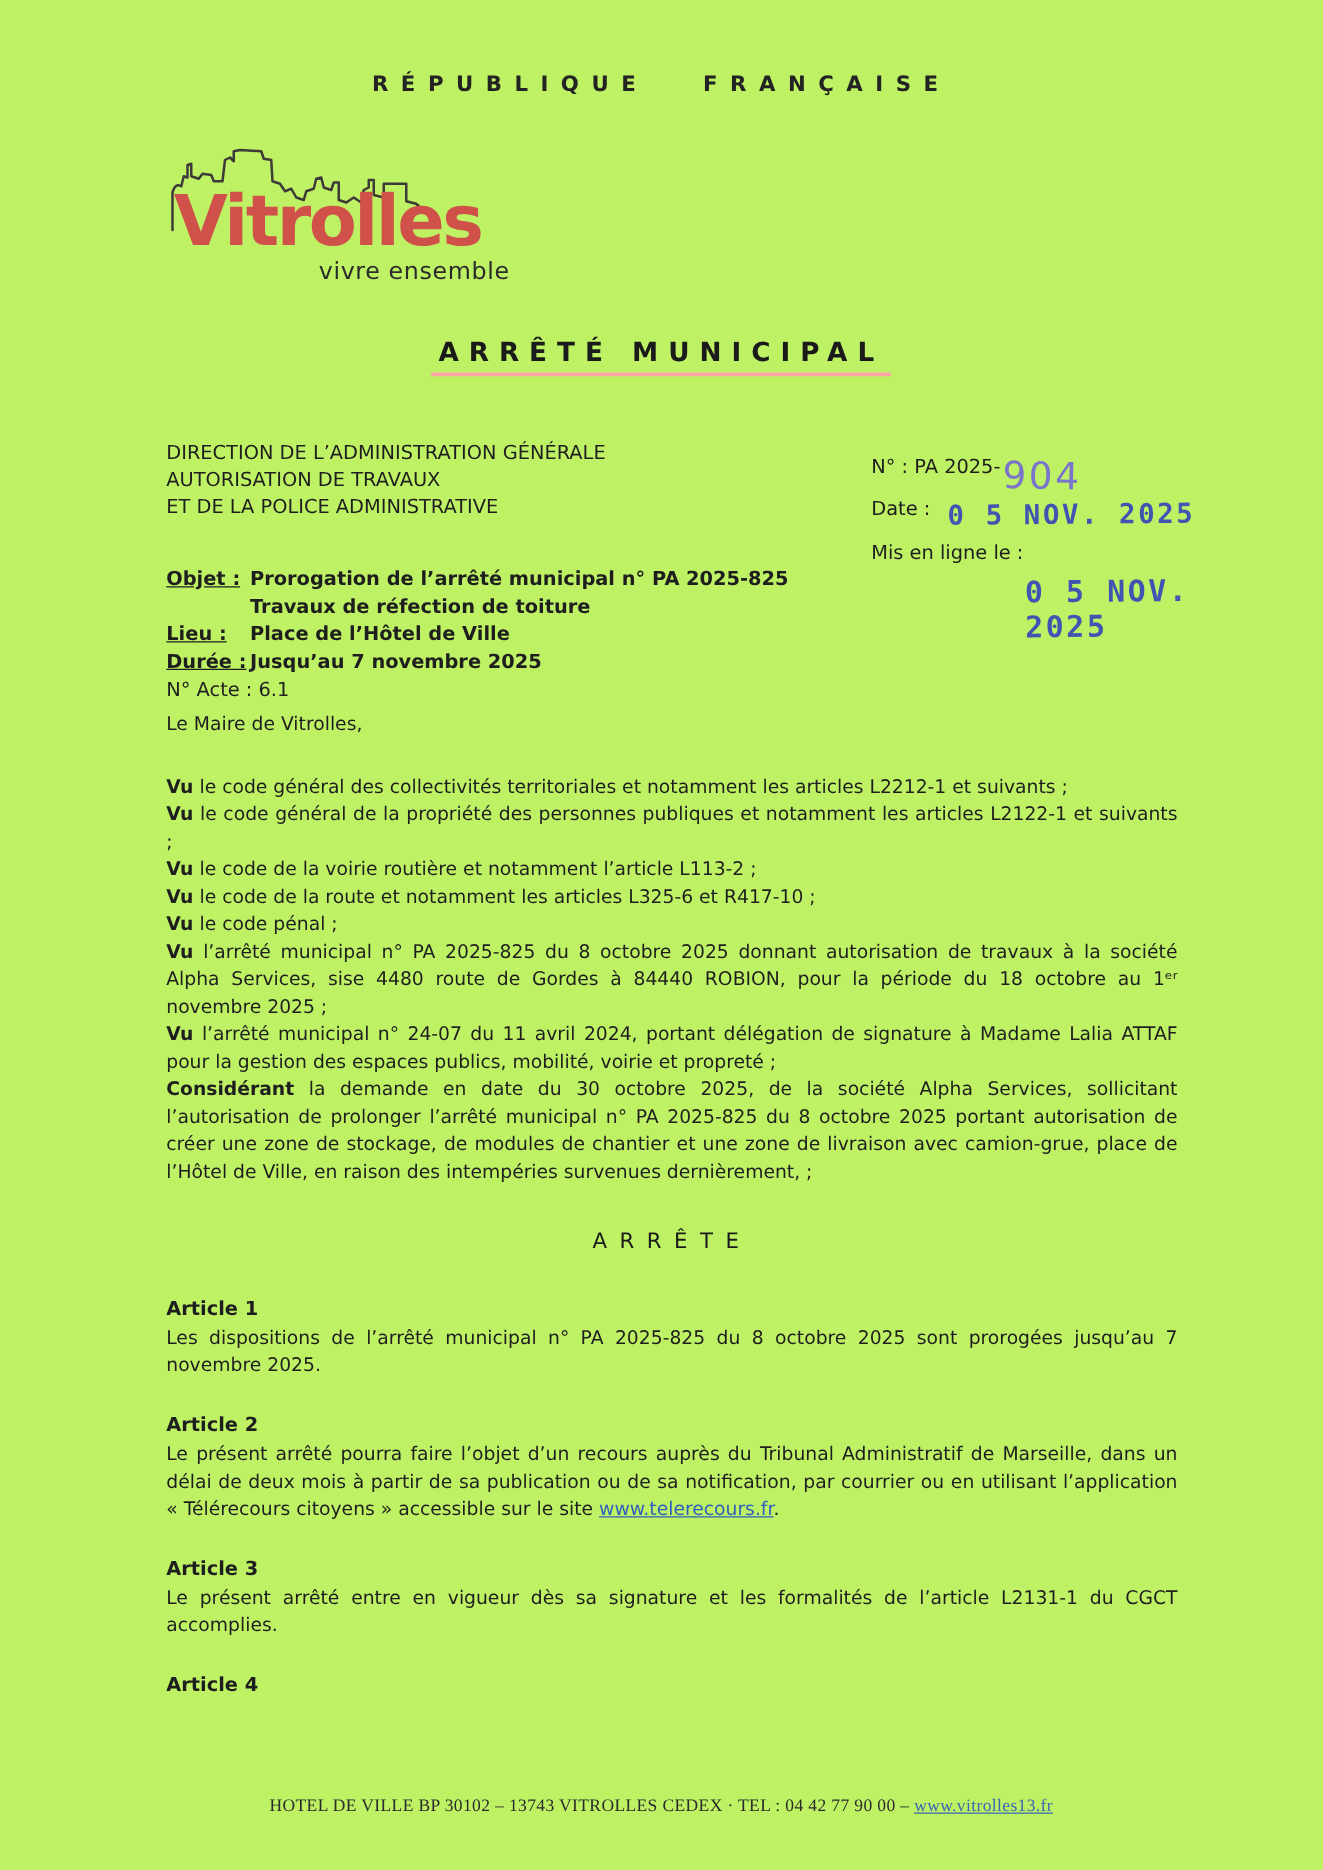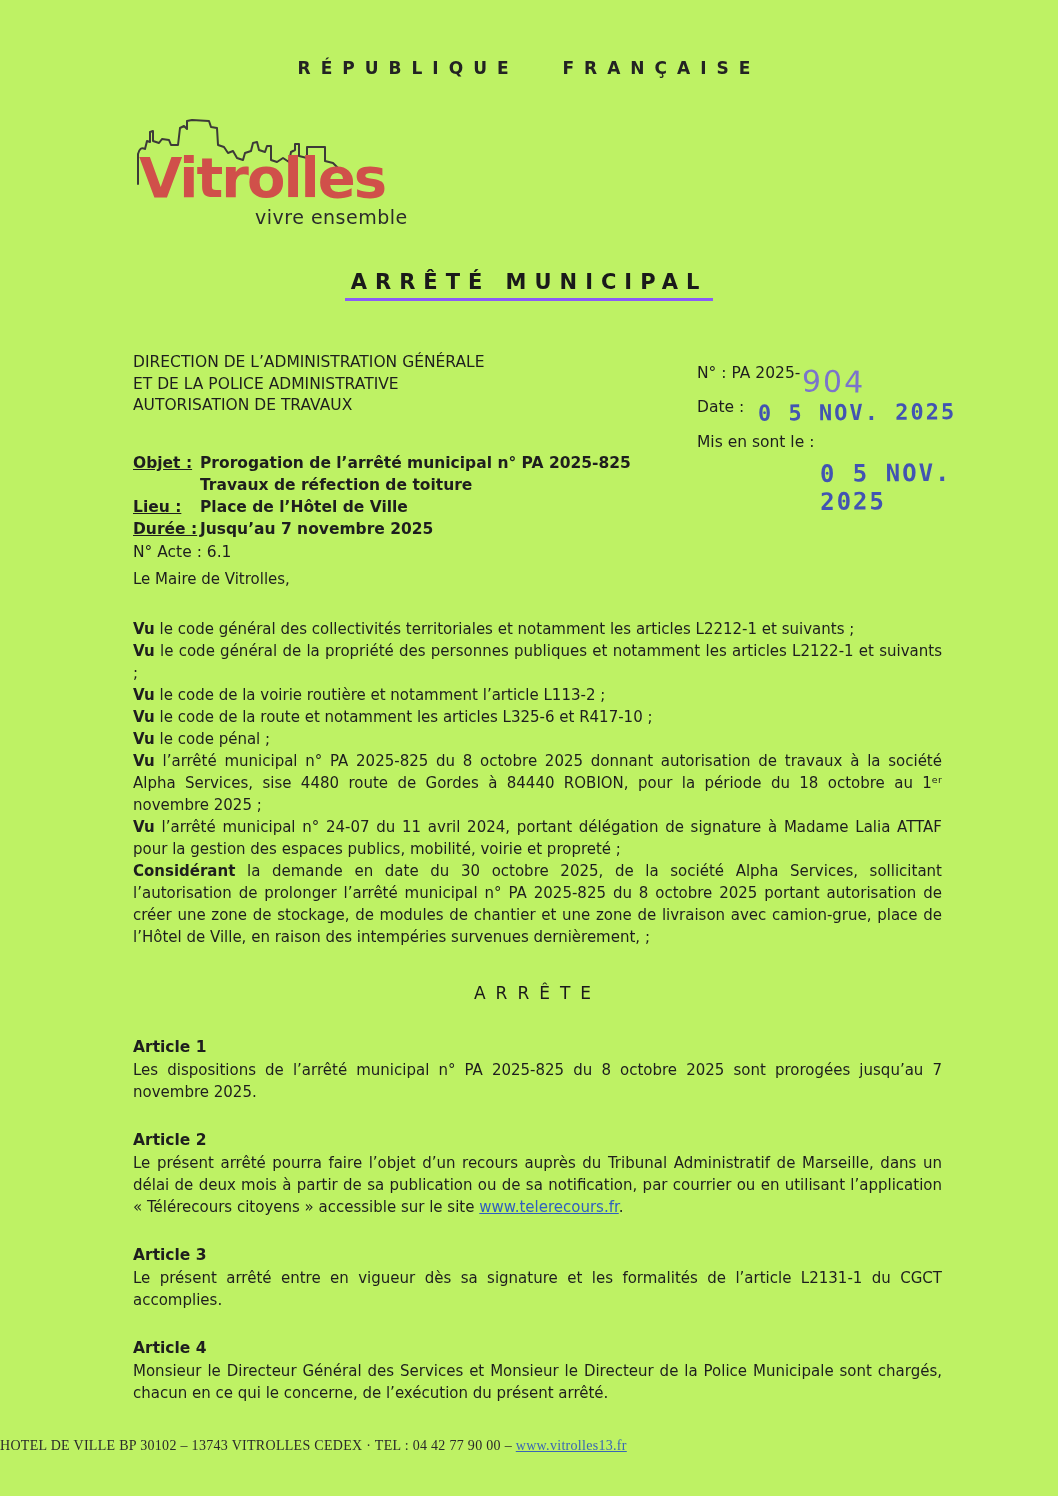--- a/index.html
+++ b/index.html
@@ -48,21 +48,21 @@
   }
 
   
   .doc-title { position: absolute; top: 270px; left: 0; right: 0; text-align: center; }
   .doc-title span {
     display: inline-block;
     font-size: 21px;
     font-weight: bold;
     letter-spacing: 8px;
     color: #1a1a1a;
-    border-bottom: 3px solid #8b5cf6;
+    border-bottom: 3px solid #fca5a5;
     padding: 0 6px 4px 6px;
   }
 
   
   .direction {
     position: absolute;
     top: 352px; left: 133px;
     font-size: 15.5px;
     line-height: 21.5px;
     color: #1e1e1e;
@@ -125,21 +125,21 @@
   }
   .article { margin-bottom: 26px; }
   .article-heading { font-weight: bold; font-size: 15.5px; margin-bottom: 1px; }
   .article-body { text-align: justify; }
   a.doc-link { color: #2f5fc0; text-decoration: underline; cursor: pointer; }
 
   
   .footer {
     position: absolute;
     top: 1438px; left: 0; right: 0;
-    text-align: left;
+    text-align: center;
     font-family: "Liberation Serif", "DejaVu Serif", serif;
     font-size: 14px;
     color: #2a2a2a;
     letter-spacing: 0.3px;
   }
   .footer a.doc-link { color: #3a66b5; }
 </style>
 </head>
 <body>
 
@@ -154,34 +154,34 @@
     <div class="logo-wordmark">Vitrolles</div>
     <div class="logo-tagline">vivre ensemble</div>
   </div>
 
   <div class="doc-title">
     <span>ARRÊTÉ MUNICIPAL</span>
   </div>
 
   <div class="direction">
     <div>DIRECTION DE L’ADMINISTRATION GÉNÉRALE</div>
+    <div>AUTORISATION DE TRAVAUX</div>
     <div>ET DE LA POLICE ADMINISTRATIVE</div>
-    <div>AUTORISATION DE TRAVAUX</div>
   </div>
 
   <div class="reference">
     <div class="ref-line">
       <span>N° : PA 2025-</span>
       <span class="handwritten">904</span>
     </div>
     <div class="ref-line ref-date">
       <span>Date :</span>
       <span class="stamp stamp-1">0 5 NOV. 2025</span>
     </div>
-    <div class="ref-online">Mis en sont le :</div>
+    <div class="ref-online">Mis en ligne le :</div>
     <div class="stamp stamp-2">0 5 NOV. 2025</div>
   </div>
 
   <div class="meta">
     <div class="meta-row">
       <span class="meta-label">Objet :</span>
       <span class="meta-value">Prorogation de l’arrêté municipal n° PA 2025-825</span>
     </div>
     <div class="meta-row">
       <span class="meta-label" style="text-decoration:none;"></span>
@@ -222,21 +222,20 @@
       <div class="article-body"><span>Le présent arrêté pourra faire l’objet d’un recours auprès du Tribunal Administratif de Marseille, dans un délai de deux mois à partir de sa publication ou de sa notification, par courrier ou en utilisant l’application « Télérecours citoyens » accessible sur le site </span><a class="doc-link">www.telerecours.fr</a><span>.</span></div>
     </div>
 
     <div class="article">
       <div class="article-heading">Article 3</div>
       <div class="article-body">Le présent arrêté entre en vigueur dès sa signature et les formalités de l’article L2131-1 du CGCT accomplies.</div>
     </div>
 
     <div class="article">
       <div class="article-heading">Article 4</div>
-      <div class="article-body">Monsieur le Directeur Général des Services et Monsieur le Directeur de la Police Municipale sont chargés, chacun en ce qui le concerne, de l’exécution du présent arrêté.</div>
     </div>
   </div>
 
   <div class="footer">
     <span>HOTEL DE VILLE   BP 30102 – 13743 VITROLLES CEDEX ·  TEL : 04 42 77 90 00 – </span><a class="doc-link">www.vitrolles13.fr</a>
   </div>
 
 </div>
 
 </body></html>

